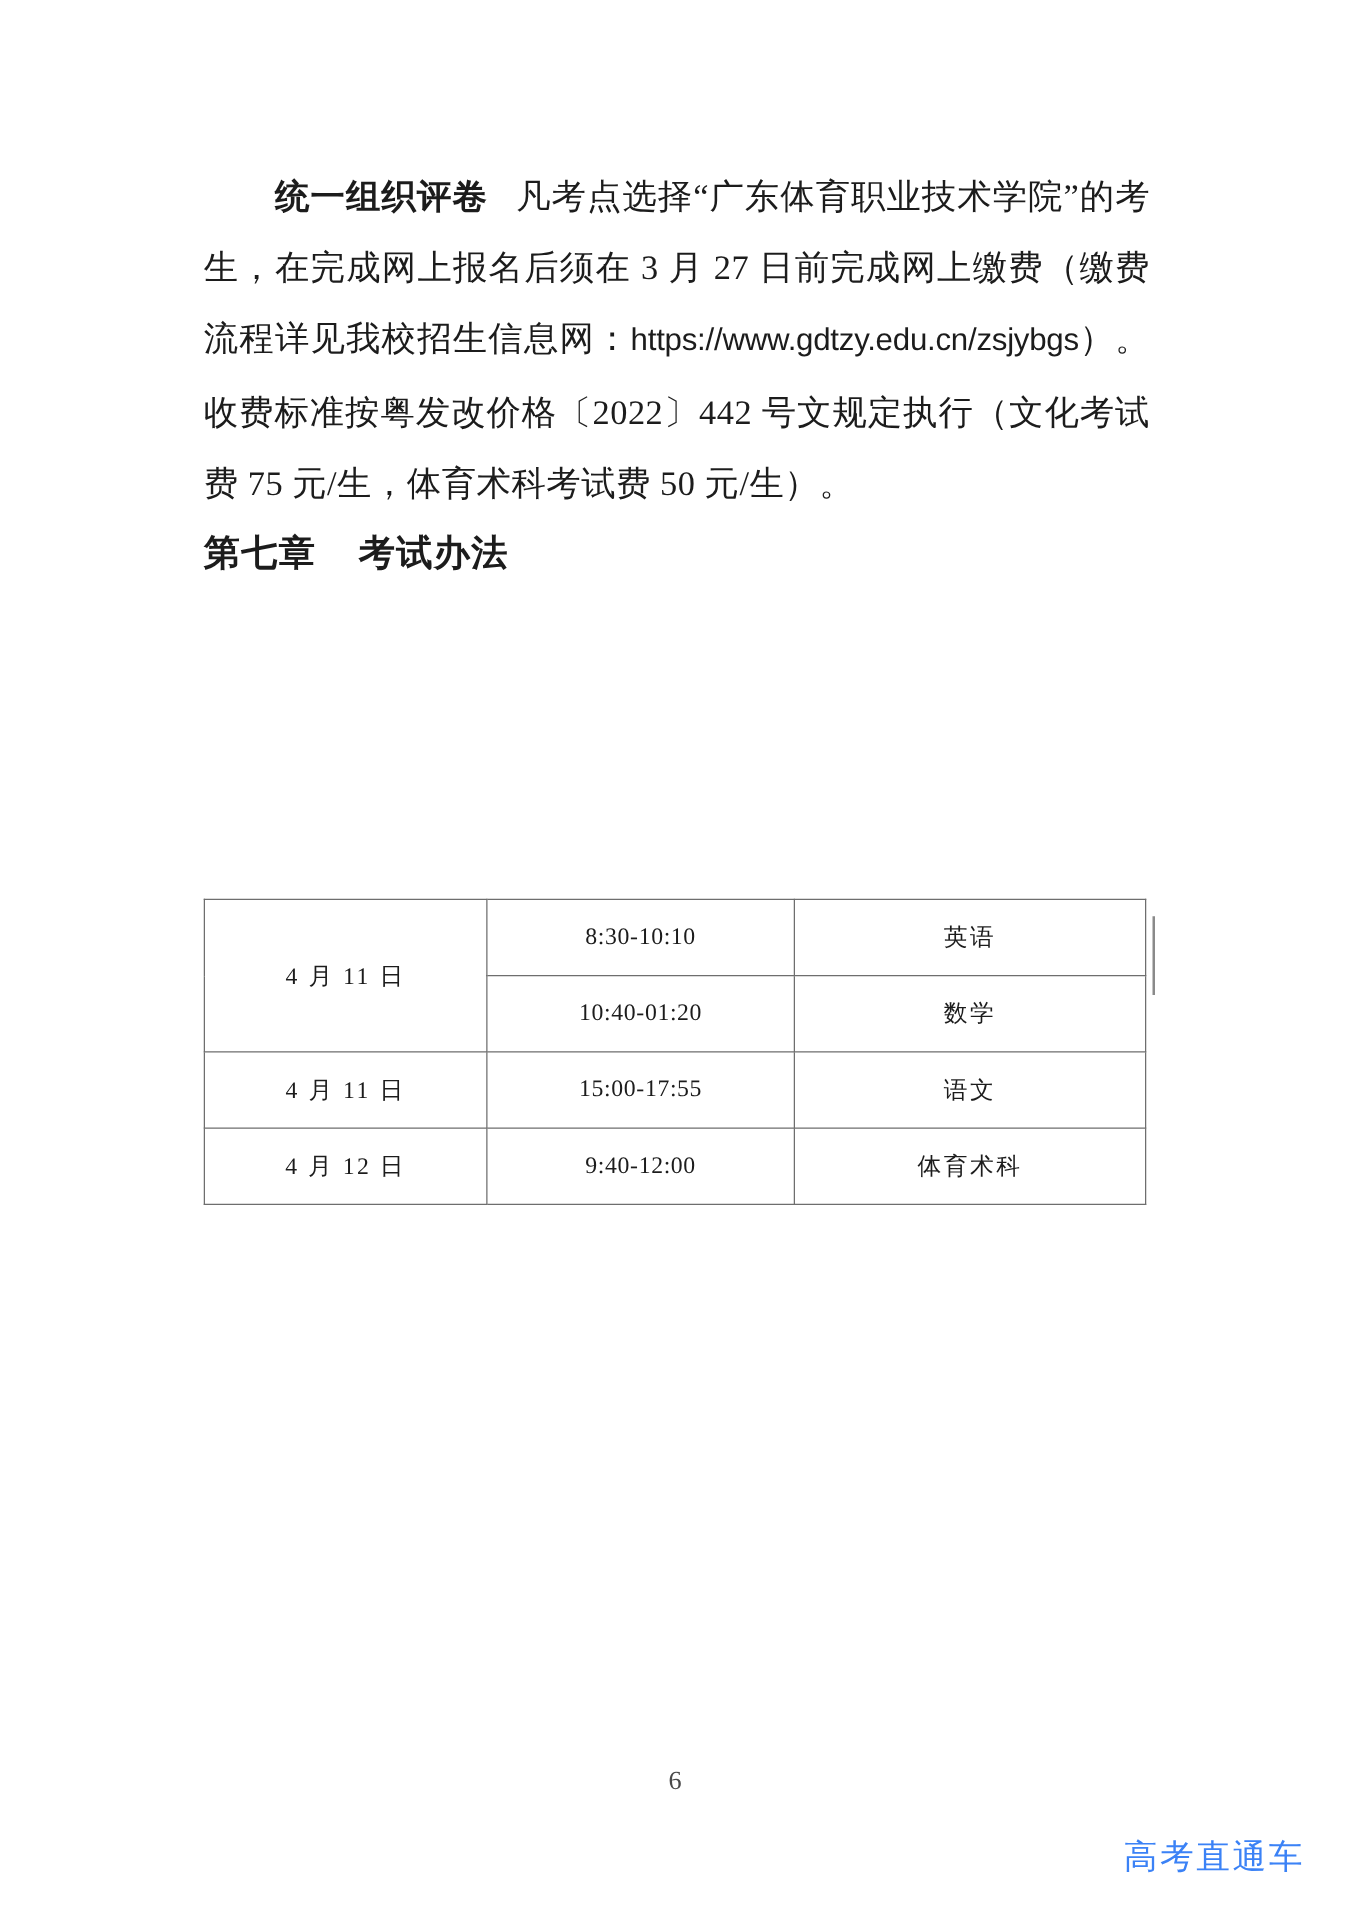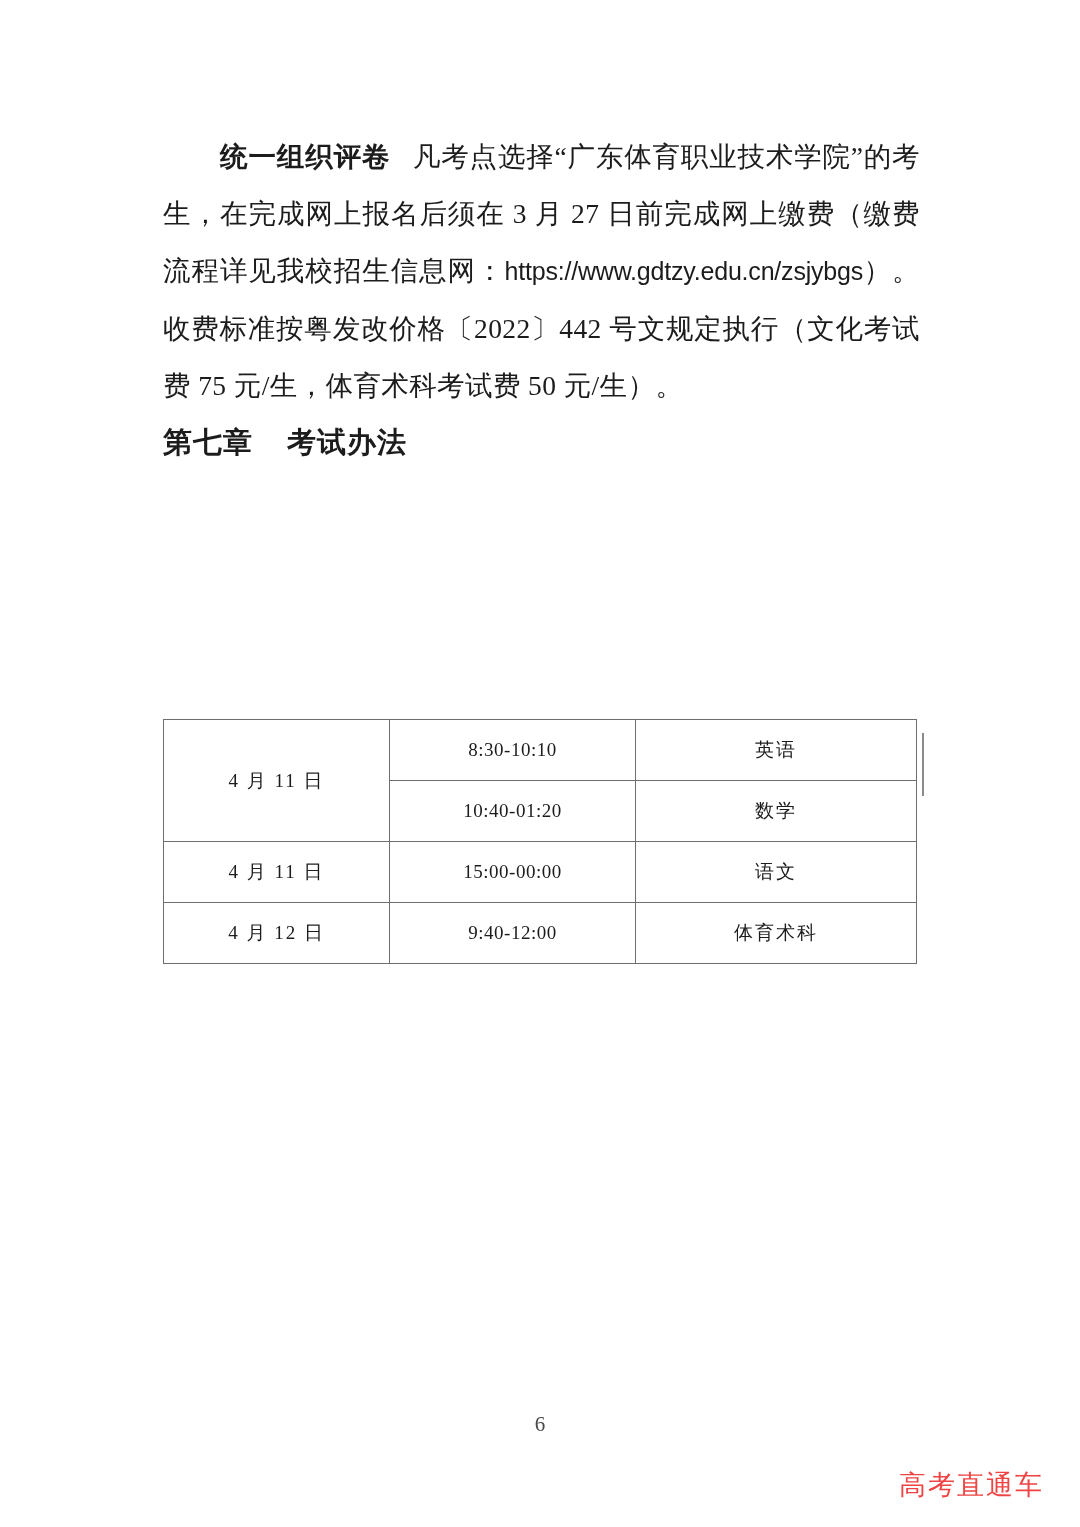--- a/index.html
+++ b/index.html
@@ -119,21 +119,21 @@
     font-size: 21px;
     color: #4a4a4a;
     font-family: "Liberation Serif", "DejaVu Serif", serif;
   }
   .watermark {
     position: absolute;
     right: 36px;
     top: 1467px;
     font-size: 27px;
     letter-spacing: 2px;
-    color: #ef4444;
+    color: #3b82f6;
     font-family: "Liberation Sans", "DejaVu Sans", sans-serif;
     user-select: none;
   }
 </style>
 </head>
 <body>
 
 <div class="page">
 
   <div class="content">
@@ -152,21 +152,21 @@
           <td class="col-date" rowspan="2">4 月 11 日</td>
           <td class="col-time">8:30-10:10</td>
           <td class="col-subject">英语</td>
         </tr>
         <tr>
           <td class="col-time">10:40-01:20</td>
           <td class="col-subject">数学</td>
         </tr>
         <tr>
           <td class="col-date">4 月 11 日</td>
-          <td class="col-time">15:00-00:00</td>
+          <td class="col-time">15:00-17:55</td>
           <td class="col-subject">语文</td>
         </tr>
         <tr>
           <td class="col-date">4 月 12 日</td>
           <td class="col-time">9:40-12:00</td>
           <td class="col-subject">体育术科</td>
         </tr>
       </tbody>
     </table>
   </div>

